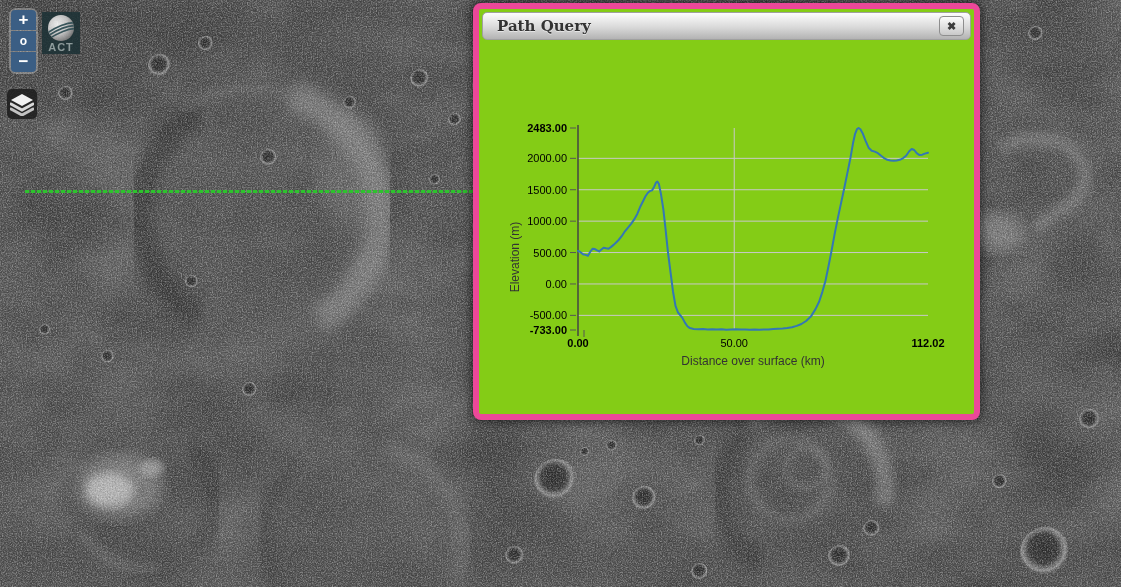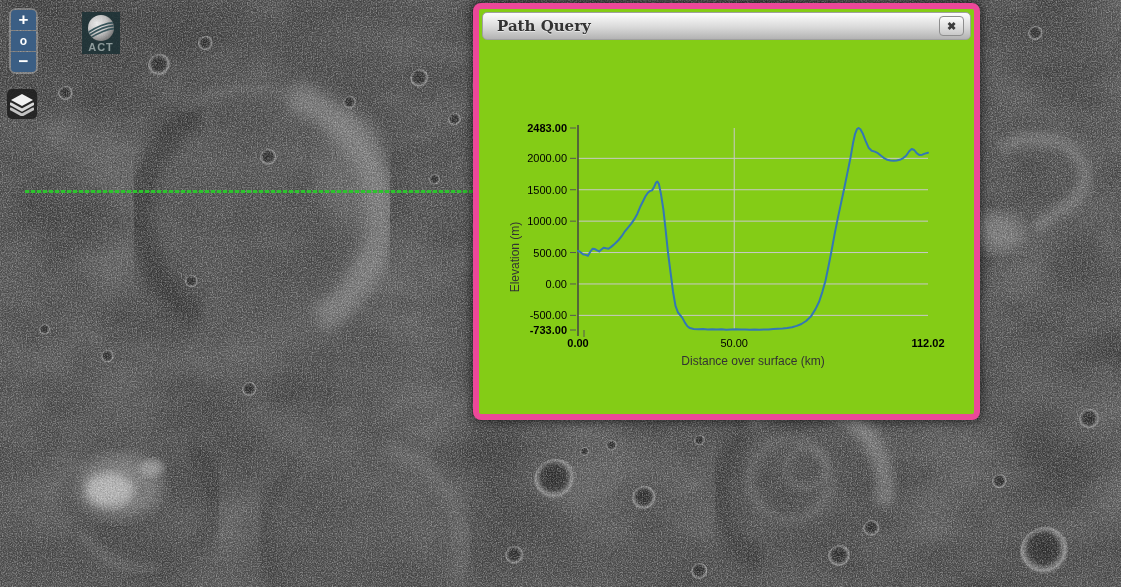--- a/index.html
+++ b/index.html
@@ -25,21 +25,21 @@
     display:block;width:25px;height:20px;margin:0 0 1px 0;border:none;cursor:pointer;
     background:#3b5e84;color:#fff;font-family:"Liberation Sans",sans-serif;
     font-weight:bold;text-align:center;padding:0;line-height:20px;
   }
   #zoom-control .zbtn:last-child{margin-bottom:0;border-radius:0 0 4px 4px;}
   #zoom-control .zbtn:first-child{border-radius:4px 4px 0 0;}
   .zbtn.plus,.zbtn.minus{font-size:17px;}
   .zbtn.home{font-size:12px;}
   #act-logo{
     position:absolute;left:42px;top:12px;width:38px;height:28px;z-index:20;
-    background:#1f3438;opacity:.88;cursor:pointer;margin-left:40px;
+    background:#1f3438;opacity:.88;cursor:pointer;
   }
   #layers-button{
     position:absolute;left:7px;top:89px;width:30px;height:30px;z-index:20;
     background:rgba(28,28,28,.85);border-radius:5px;cursor:pointer;
     display:flex;align-items:center;justify-content:center;
   }
   
   #path-query-dialog{
     position:absolute;left:473px;top:3px;width:507px;height:417px;z-index:10;
     background:#84cc16;border:6px solid #ec4899;border-radius:8px;

